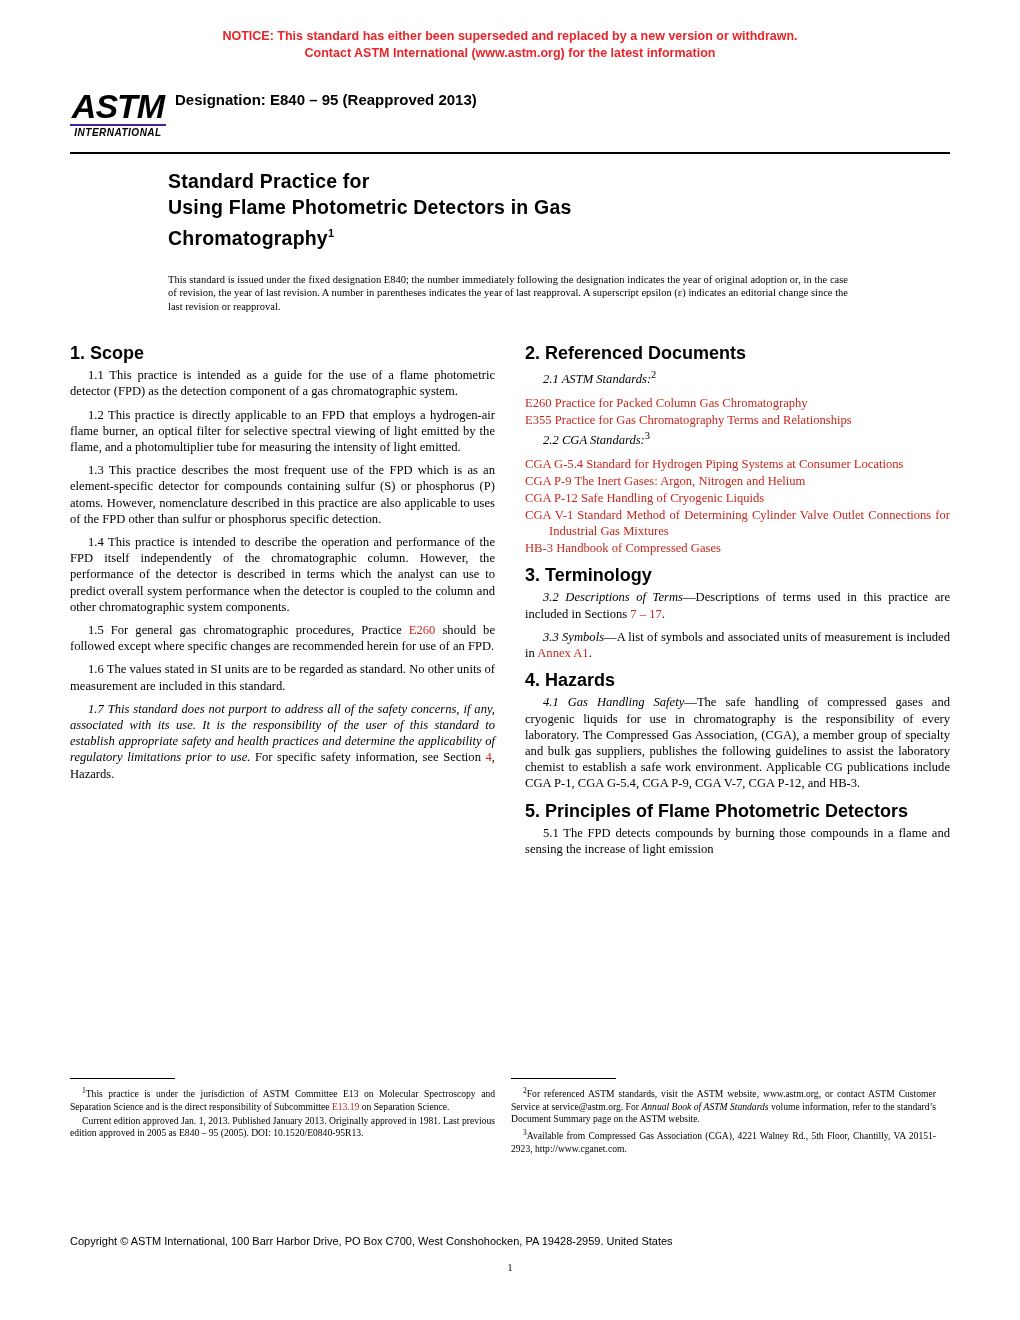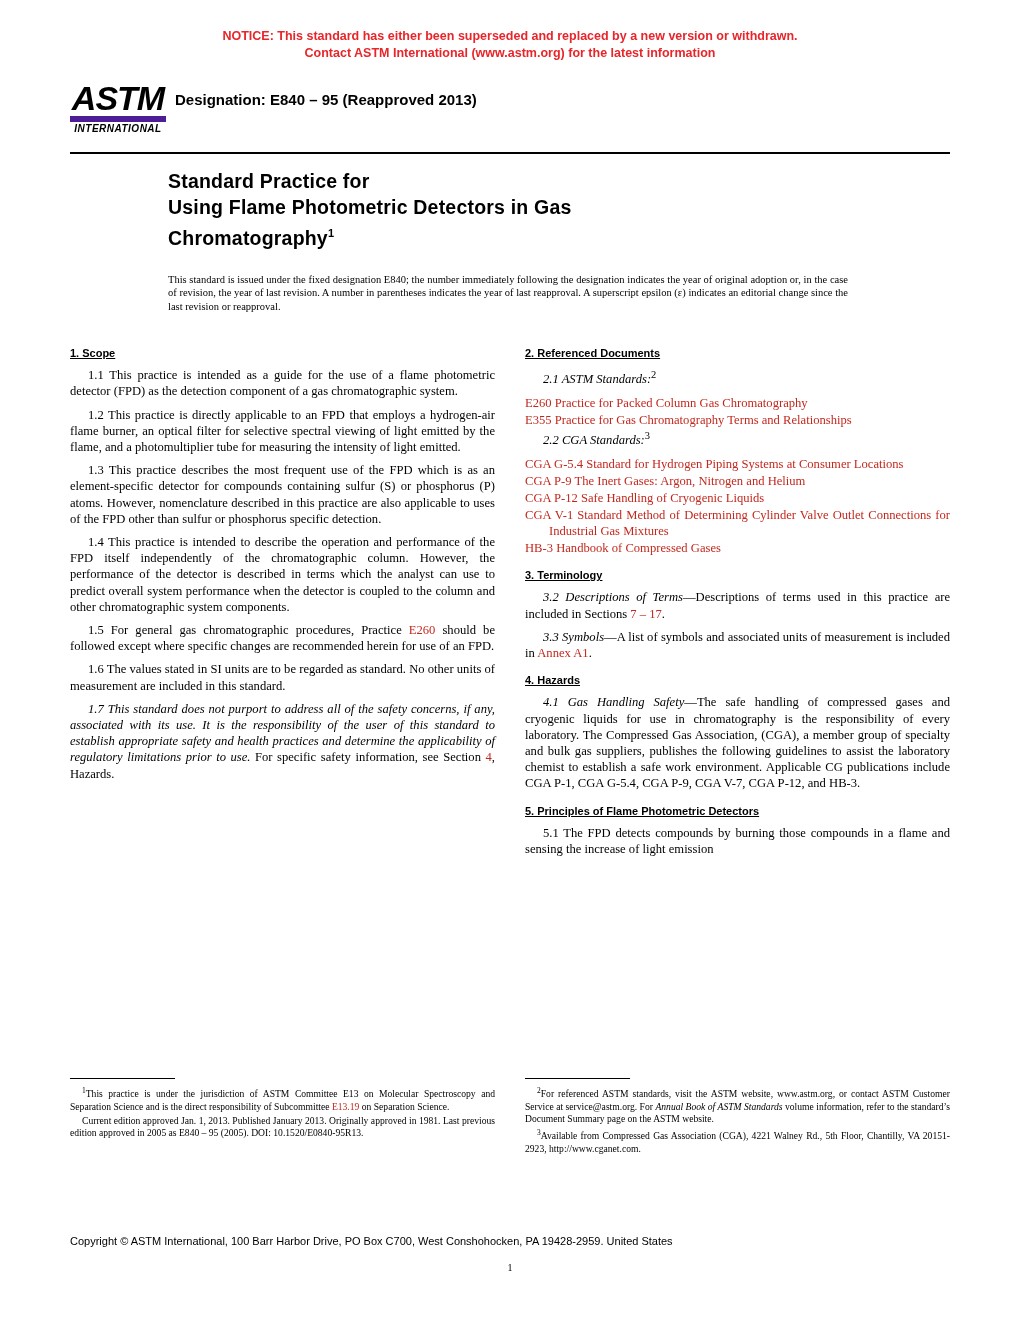--- a/index.html
+++ b/index.html
@@ -39,42 +39,42 @@
   .header {
     position: absolute;
     top: 78px;
     left: 70px;
     width: 880px;
     height: 80px;
   }
   .logo {
     position: absolute;
     left: 0;
-    top: 0;
+    top: 8px;
     width: 96px;
     height: 68px;
     text-align: center;
   }
   .logo .astm {
     font-family: "Liberation Sans", sans-serif;
     font-weight: bold;
     font-style: italic;
     font-size: 34px;
     letter-spacing: -1px;
     line-height: 40px;
     color: #000;
   }
   .logo .intl {
     font-family: "Liberation Sans", sans-serif;
     font-weight: bold;
     font-style: italic;
     font-size: 10px;
     letter-spacing: 0.5px;
     line-height: 12px;
-    border-top: 6px solid #4c1d95;
+    border-top: 2px solid #4c1d95;
     padding-top: 1px;
     margin-top: -2px;
   }
   .designation {
     position: absolute;
     left: 105px;
     top: 13px;
     font-family: "Liberation Sans", sans-serif;
     font-weight: bold;
     font-size: 15px;
@@ -127,23 +127,22 @@
     font-size: 12.6px;
     line-height: 16.2px;
     text-align: justify;
   }
   .col.right {
     margin-left: 30px;
   }
   .sec-head {
     font-family: "Liberation Sans", sans-serif;
     font-weight: bold;
-    font-size: 11px;
+    font-size: 18px;
     margin: 11px 0 6px 0;
-    text-decoration: underline;
   }
   .sec-head:first-child { margin-top: 0; }
   p.para {
     margin: 0 0 7px 0;
     text-indent: 18px;
   }
   .ital { font-style: italic; }
   .red { color: #c3281e; }
   .refitem {
     color: #c3281e;
@@ -163,21 +162,21 @@
     left: 70px;
     width: 880px;
   }
   .fn-col {
     width: 425px;
     float: left;
     font-size: 9.6px;
     line-height: 12.4px;
     text-align: justify;
   }
-  .fn-col.right { margin-left: 30px; }
+  .fn-col.right { margin-left: 16px; }
   .fn-rule {
     width: 105px;
     height: 1px;
     background: #000;
     margin-bottom: 6px;
   }
   .fn-p {
     margin: 0 0 2px 0;
     text-indent: 12px;
   }

